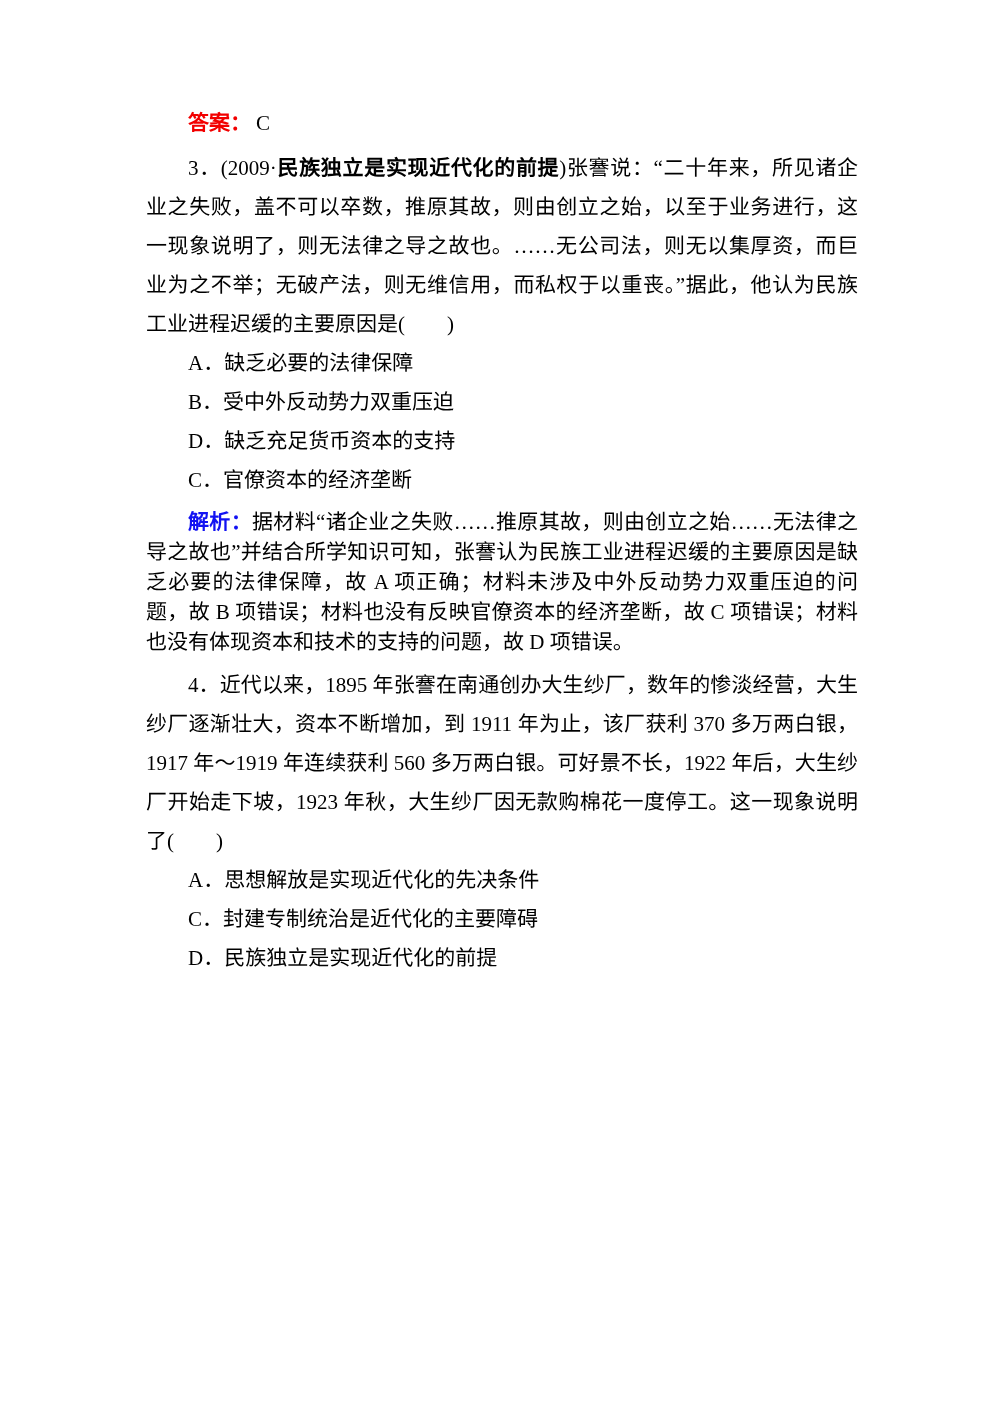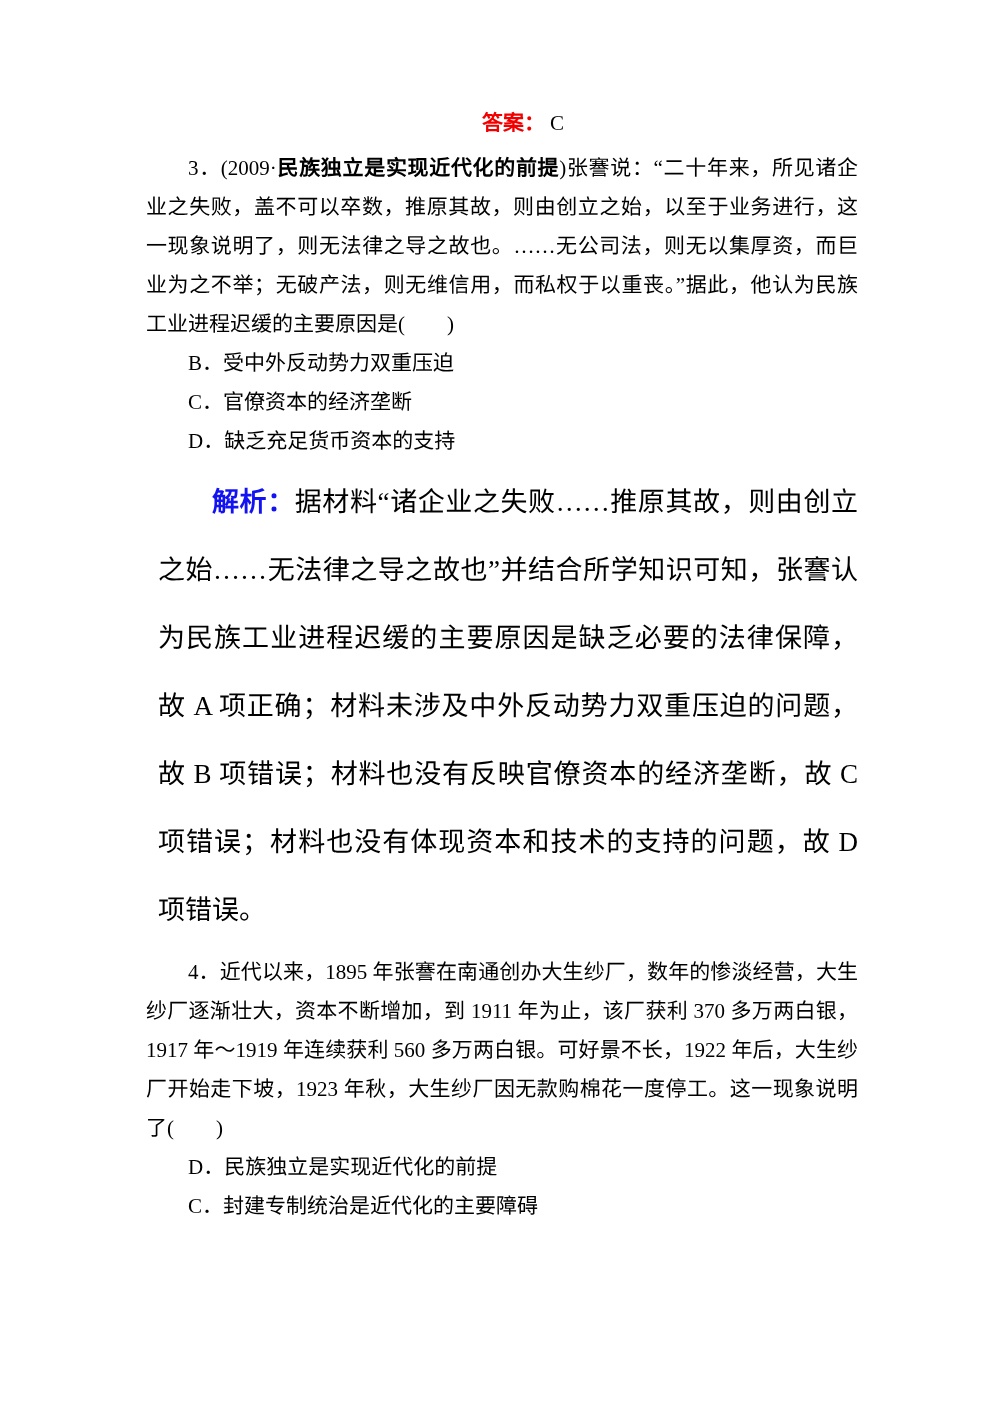--- a/index.html
+++ b/index.html
@@ -33,61 +33,62 @@
   .question {
     text-align: justify;
     text-indent: 2em;
     margin-top: 5px;
   }
   .option {
     padding-left: 2em;
   }
   .answer-line {
     text-indent: 2em;
-    text-align: center;
   }
   .answer-label, .analysis-label {
     font-family: "Liberation Sans", "DejaVu Sans", sans-serif;
     font-weight: 700;
   }
   .answer-label { color: var(--answer-color); }
   .analysis-label { color: var(--analysis-color); }
   .answer-value { padding-left: 5px; }
   
   .analysis {
     font-family: "Liberation Serif", sans-serif;
-    font-size: 27px;
-    line-height: 68px;
+    font-size: 21px;
+    line-height: 30px;
     text-align: justify;
-    margin: 7px 0 9px 12px;
+    margin: 7px 0 9px 0;
   }
   .analysis.indent { text-indent: 2em; }
   
   .bold-source {
     font-family: "Liberation Sans", "DejaVu Sans", sans-serif;
     font-weight: 700;
   }
 </style>
 </head>
 <body>
 
 <div class="page">
   <div class="content">
 
     <p class="serif-block answer-line"><span class="answer-label">答案：</span><span class="answer-value">C</span></p>
 
     <p class="serif-block question"><span>3．(2009·</span><span class="bold-source">民族独立是实现近代化的前提</span><span>)张謇说：“二十年来，所见诸企业之失败，盖不可以卒数，推原其故，则由创立之始，以至于业务进行，这一现象说明了，则无法律之导之故也。……无公司法，则无以集厚资，而巨业为之不举；无破产法，则无维信用，而私权于以重丧。”据此，他认为民族工业进程迟缓的主要原因是(　　)</span></p>
 
+    <p class="serif-block option">A．缺乏必要的法律保障</p>
     <p class="serif-block option">B．受中外反动势力双重压迫</p>
+    <p class="serif-block option">D．缺乏充足货币资本的支持</p>
     <p class="serif-block option">C．官僚资本的经济垄断</p>
-    <p class="serif-block option">D．缺乏充足货币资本的支持</p>
 
     <p class="analysis indent"><span class="analysis-label">解析：</span><span>据材料“诸企业之失败……推原其故，则由创立之始……无法律之导之故也”并结合所学知识可知，张謇认为民族工业进程迟缓的主要原因是缺乏必要的法律保障，故 A 项正确；材料未涉及中外反动势力双重压迫的问题，故 B 项错误；材料也没有反映官僚资本的经济垄断，故 C 项错误；材料也没有体现资本和技术的支持的问题，故 D 项错误。</span></p>
 
 
     <p class="serif-block question"><span>4．</span><span>近代以来，1895 年张謇在南通创办大生纱厂，数年的惨淡经营，大生纱厂逐渐壮大，资本不断增加，到 1911 年为止，该厂获利 370 多万两白银，1917 年～1919 年连续获利 560 多万两白银。可好景不长，1922 年后，大生纱厂开始走下坡，1923 年秋，大生纱厂因无款购棉花一度停工。这一现象说明了(　　)</span></p>
 
+    <p class="serif-block option">A．思想解放是实现近代化的先决条件</p>
+    <p class="serif-block option">C．封建专制统治是近代化的主要障碍</p>
     <p class="serif-block option">D．民族独立是实现近代化的前提</p>
-    <p class="serif-block option">C．封建专制统治是近代化的主要障碍</p>
 
 
   </div>
 </div>
 
 </body></html>

